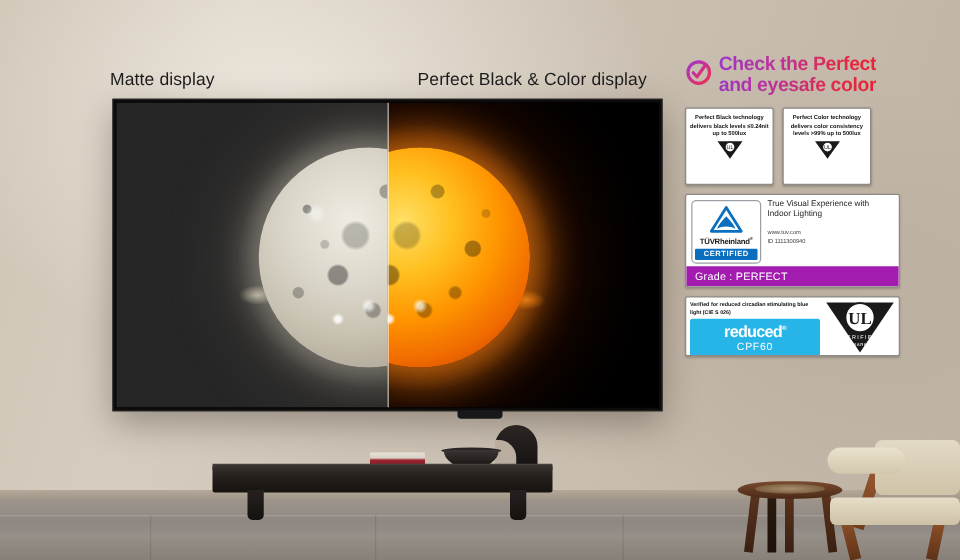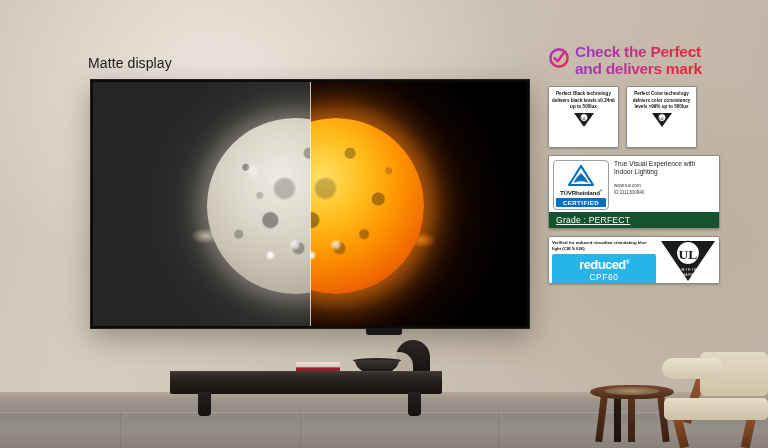--- a/index.html
+++ b/index.html
@@ -265,23 +265,22 @@
     padding:1.5px 0; border-radius:1px;
   }
   .tuv-right { flex:1; display:flex; flex-direction:column; }
   .tuv-claim {
     font-size:6.6px; line-height:8.4px; color:#1d1d1d;
   }
   .tuv-meta {
     margin-top:6px; font-size:4.6px; line-height:6px; color:#3a3a3a;
   }
   .tuv-grade {
-    background:#14532d; color:#fff; font-size:8.6px; letter-spacing:.2px;
+    background:#a21caf; color:#fff; font-size:8.6px; letter-spacing:.2px;
     padding:3px 0 3px 7px;
-    text-decoration:underline;
   }
 
   .eyesafe-card {
     margin-top:7px; background:#fff; border:1px solid #8e8a85; border-radius:2px;
     box-shadow:0 1px 2px rgba(0,0,0,.22); padding:3px; position:relative;
     height:48px; overflow:hidden;
   }
   .eyesafe-note {
     font-size:4.3px; font-weight:700; line-height:5.6px; color:#111;
     width:104px;
@@ -342,20 +341,21 @@
           </div>
         </div>
       </div>
 
       <div class="split-line"></div>
     </div>
   </div>
   <div class="tv-foot"></div>
 
   <div class="disp-label" id="label-left">Matte display</div>
+  <div class="disp-label" id="label-right">Perfect Black &amp; Color display</div>
 
   <div class="arch"></div>
   <div class="arch-notch"></div>
   <div class="bowl-rim"></div>
   <div class="bowl"></div>
   <div class="book"></div>
 
   <div class="console-top"></div>
   <div class="console"></div>
   <div class="leg" id="leg-1"></div>
@@ -387,21 +387,21 @@
             <stop offset="55%" stop-color="#d0308a"></stop>
             <stop offset="100%" stop-color="#ea2f4e"></stop>
           </linearGradient>
         </defs>
         <circle cx="11" cy="11" r="8.6" fill="none" stroke="url(#cg)" stroke-width="2.6"></circle>
         <path d="M6.6 11.2 L9.6 14.4 L16 5.6" fill="none" stroke="url(#cg)" stroke-width="2.6" stroke-linecap="round" stroke-linejoin="round"></path>
       </svg>
     </span>
     <span class="headline-text">
       <span>Check the Perfect</span>
-      <span>and delivers mark</span>
+      <span>and eyesafe color</span>
     </span>
   </div>
 
   <div class="tech-row">
 
     <div class="tech-card">
       <div class="tech-text">Perfect Black technology delivers black levels ≤0.24nit up to 500lux</div>
       <span class="ul-seal">
         <svg width="22" height="16" viewBox="0 0 22 16">
           <path d="M1 1 H21 L11 15 Z" fill="#1a1a1a"></path>

